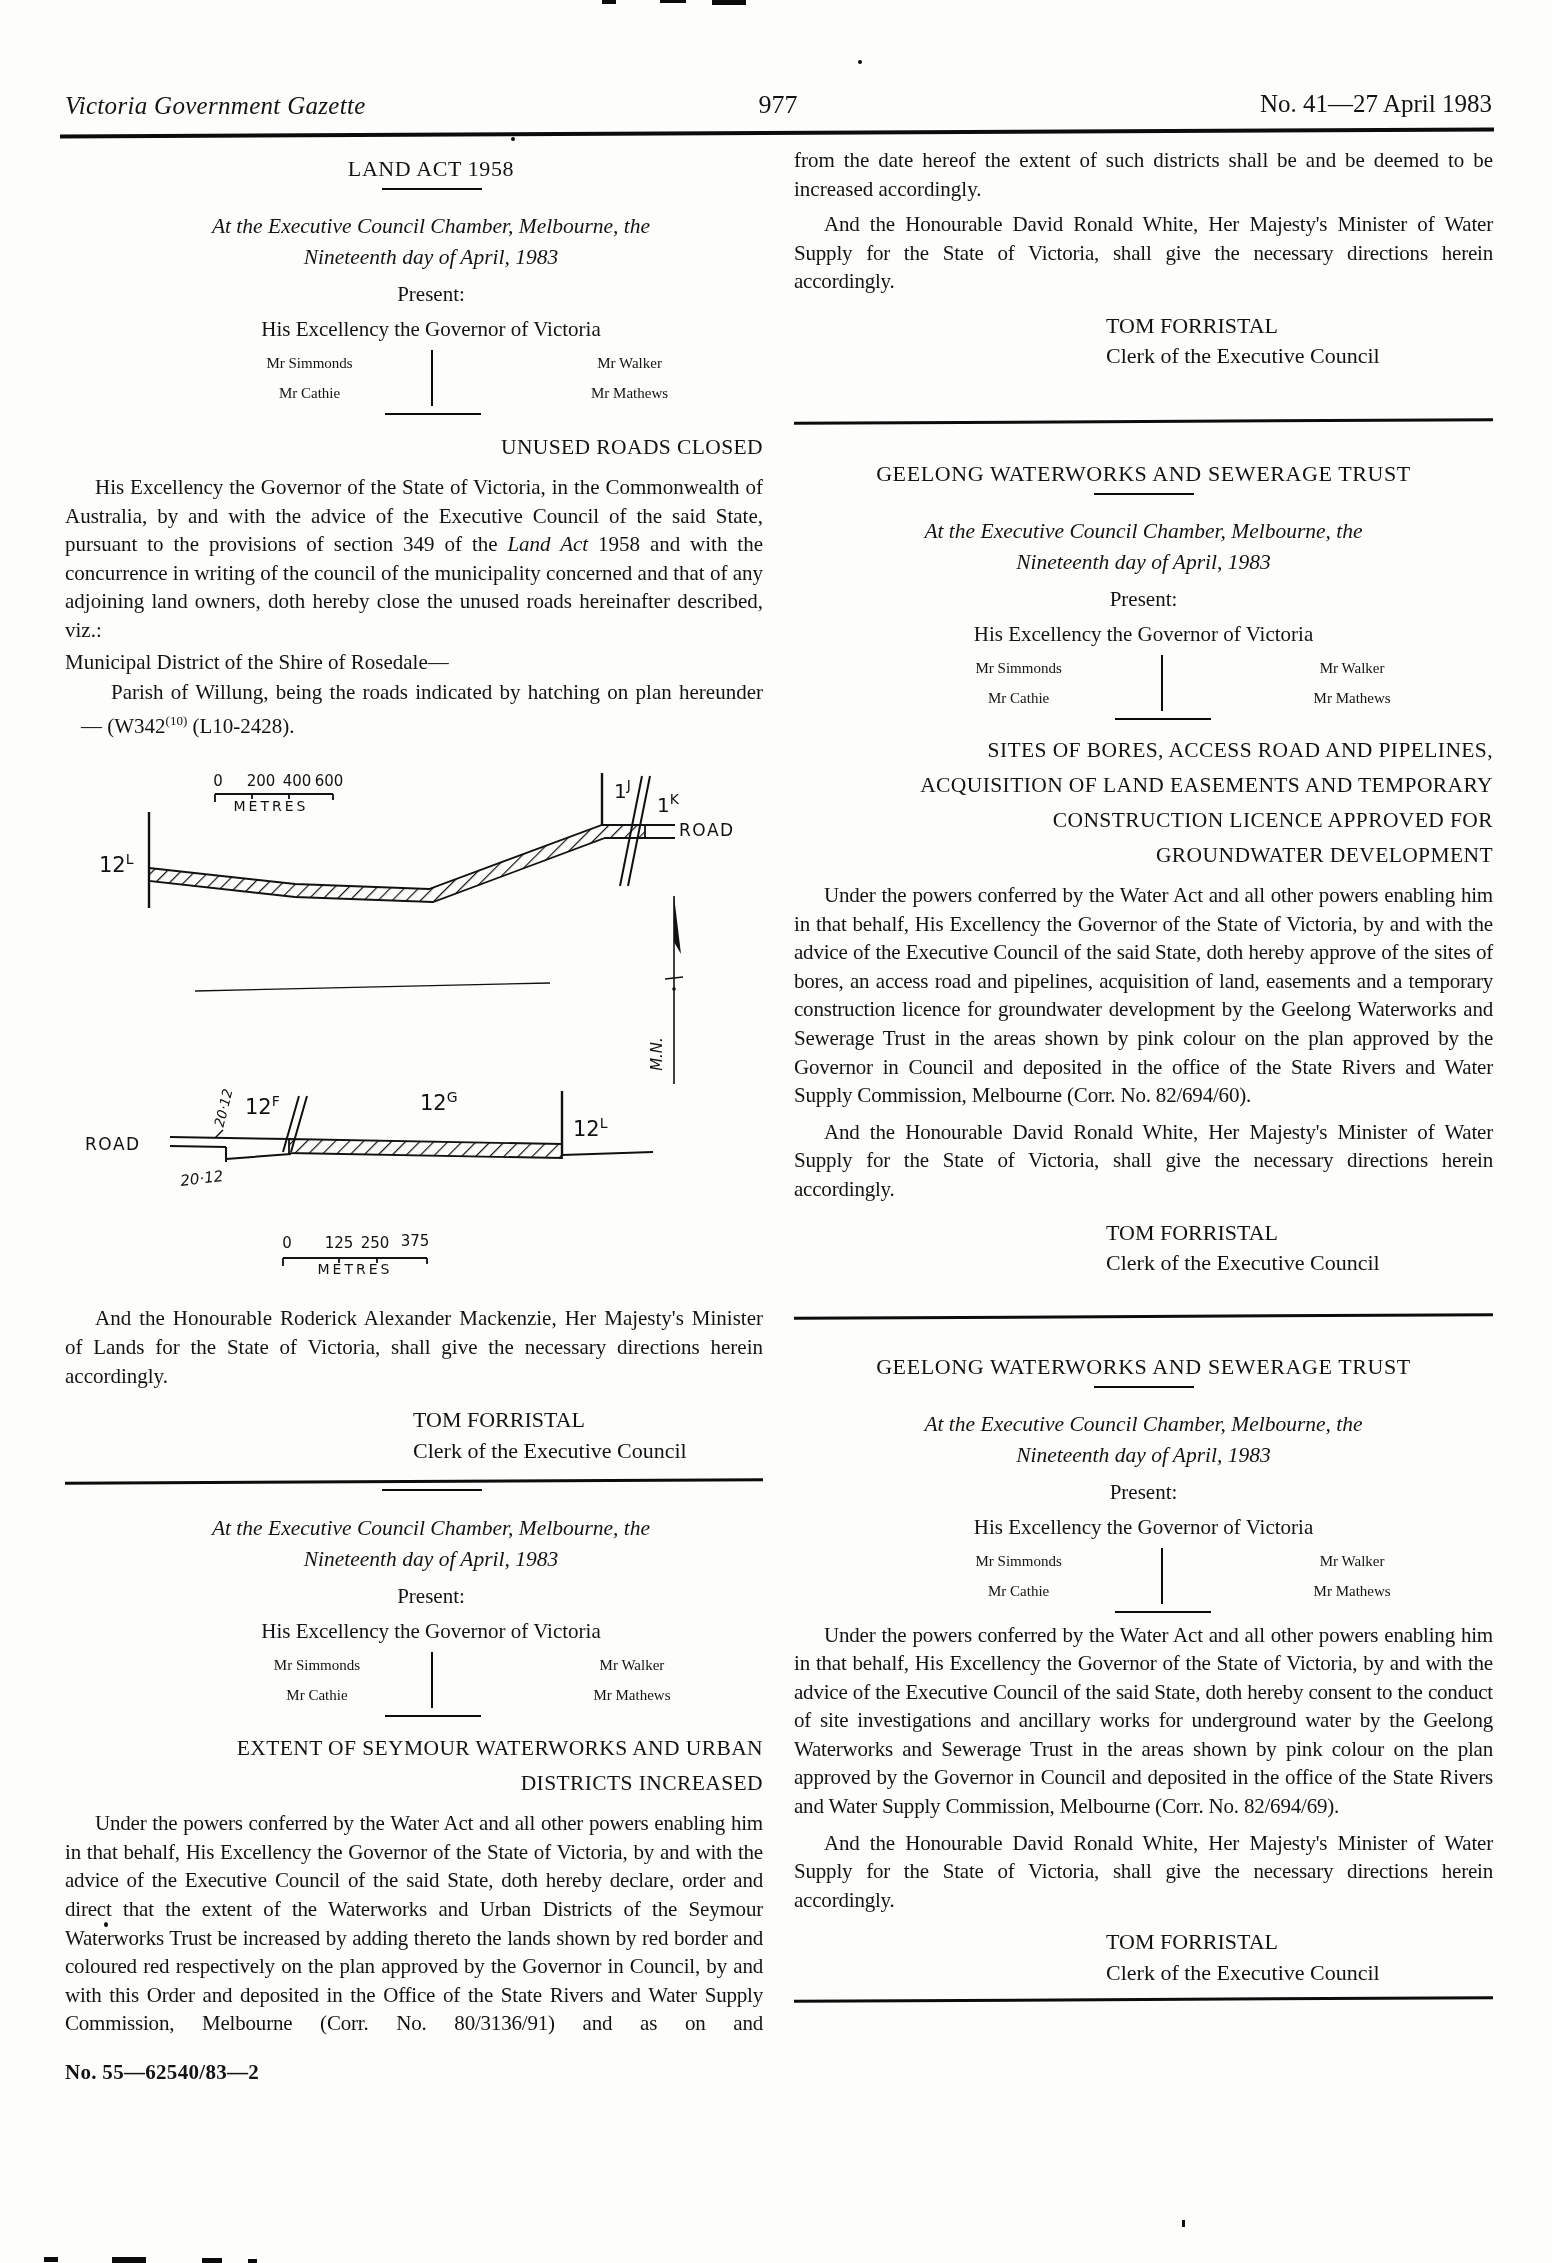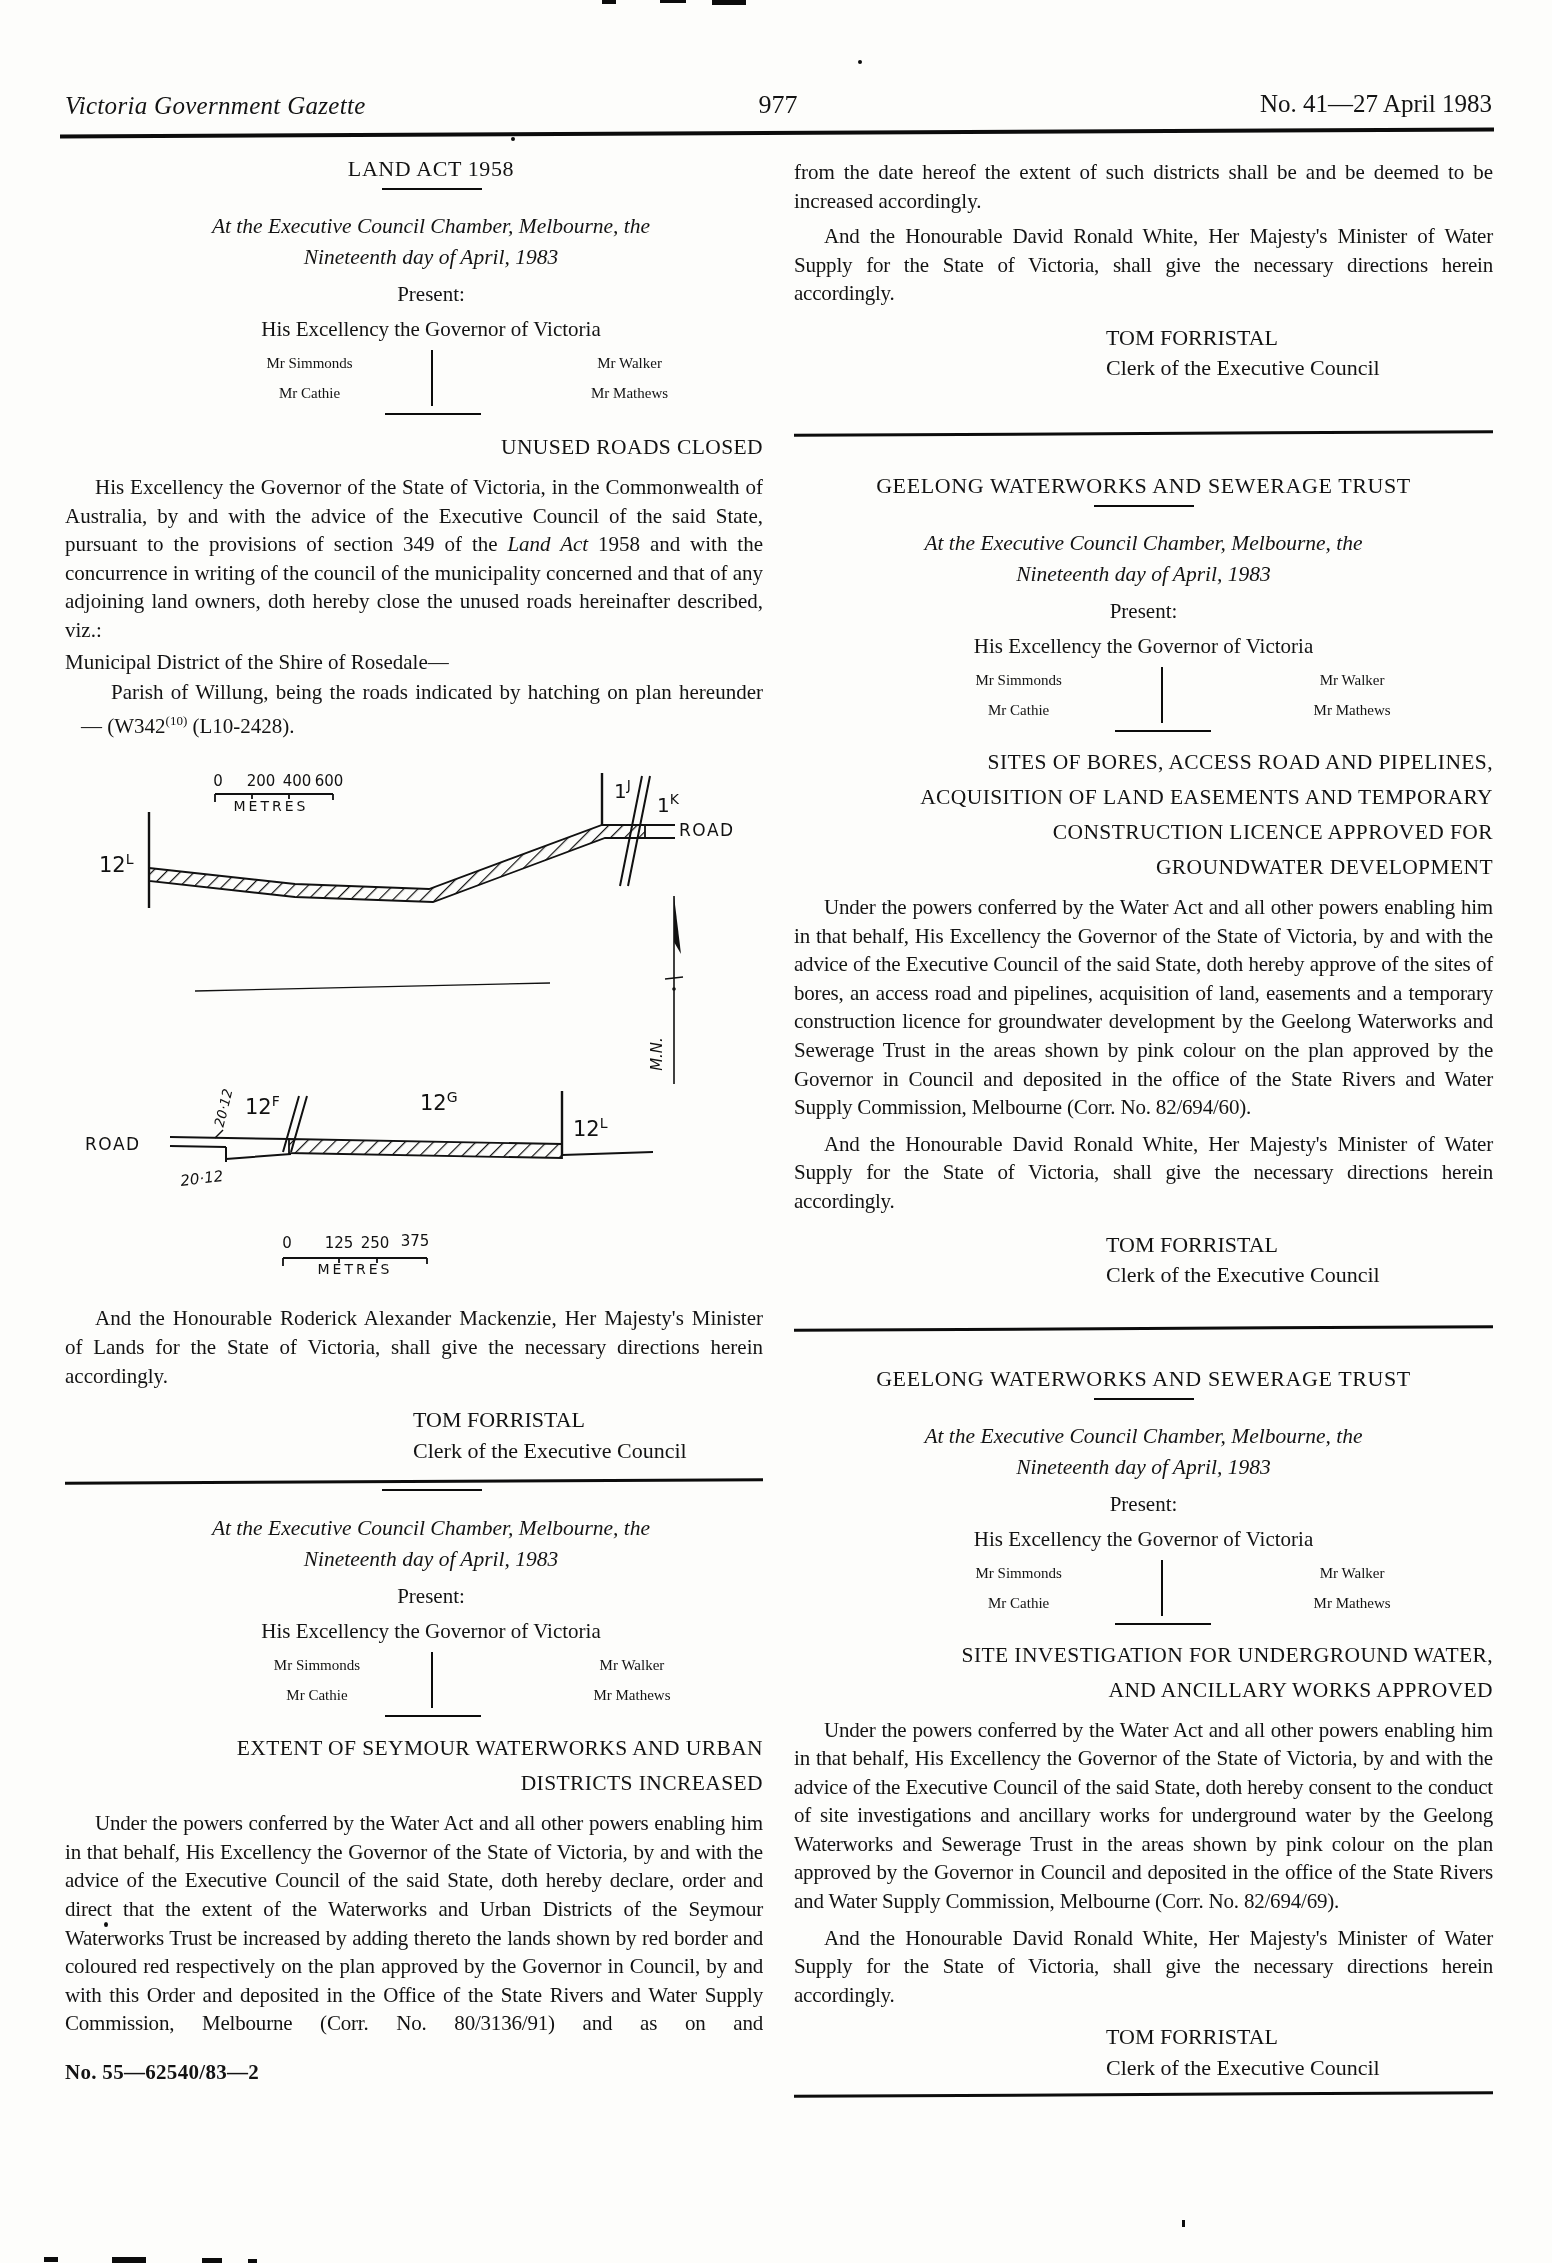--- a/index.html
+++ b/index.html
@@ -13,21 +13,21 @@
   
   .hdr { position:absolute; left:64px; top:90px; width:1428px; height:34px; }
   .hdr .jname { position:absolute; left:1px; top:2px; font-style:italic; font-size:25px; letter-spacing:.3px; }
   .hdr .pnum  { position:absolute; left:0; right:0; text-align:center; top:0; font-size:26px; }
   .hdr .issue { position:absolute; right:0; top:0; font-size:25px; }
   .hdr-rule { position:absolute; left:60px; top:131px; width:1434px; height:4px; background:#0c0c0c; transform:rotate(-0.28deg); }
 
   
   .col { position:absolute; top:148px; }
   .col-left  { left:65px;  width:698px; }
-  .col-right { left:794px; width:699px; top:158px; }
+  .col-right { left:794px; width:699px; top:146px; }
 
   p { margin:0; font-size:21px; line-height:28.6px; text-align:justify; }
   .indent { text-indent:30px; }
   .tight { letter-spacing:-0.2px; }
   .justify-last { text-align-last:justify; }
 
   .org-title { margin:0; font-weight:normal; text-align:center; font-size:22px; letter-spacing:.6px; }
   .nudge { padding-left:34px; }
   .title-rule { height:2px; background:#0c0c0c; width:100px; margin:6px auto 0; }
   .title-rule.nudge-rule { transform:translateX(18px); }
@@ -278,24 +278,20 @@
         <div>Mr Cathie</div>
       </div>
       <div class="pdivider"></div>
       <div class="pcol p2" style="padding-left:40px;">
         <div>Mr Walker</div>
         <div>Mr Mathews</div>
       </div>
     </div>
     <div class="short-rule" style="margin-left:calc(52.5% - 46px);"></div>
 
-    <h3 class="sub-title" style="margin-top:13px;">
-      <span>SITE INVESTIGATION FOR UNDERGROUND WATER,</span><br>
-      <span>AND ANCILLARY WORKS APPROVED</span>
-    </h3>
 
     <p class="indent tight" style="margin-top:8px;">Under the powers conferred by the Water Act and all other powers enabling him in that behalf, His Excellency the Governor of the State of Victoria, by and with the advice of the Executive Council of the said State, doth hereby consent to the conduct of site investigations and ancillary works for underground water by the Geelong Waterworks and Sewerage Trust in the areas shown by pink colour on the plan approved by the Governor in Council and deposited in the office of the State Rivers and Water Supply Commission, Melbourne (Corr. No. 82/694/69).</p>
     <p class="indent tight" style="margin-top:8px;">And the Honourable David Ronald White, Her Majesty's Minister of Water Supply for the State of Victoria, shall give the necessary directions herein accordingly.</p>
 
     <div class="signature" style="margin-top:13px; margin-left:312px;">
       <div>TOM FORRISTAL</div>
       <div>Clerk of the Executive Council</div>
     </div>
 
     <div class="col-rule" style="margin-top:10px;"></div>

